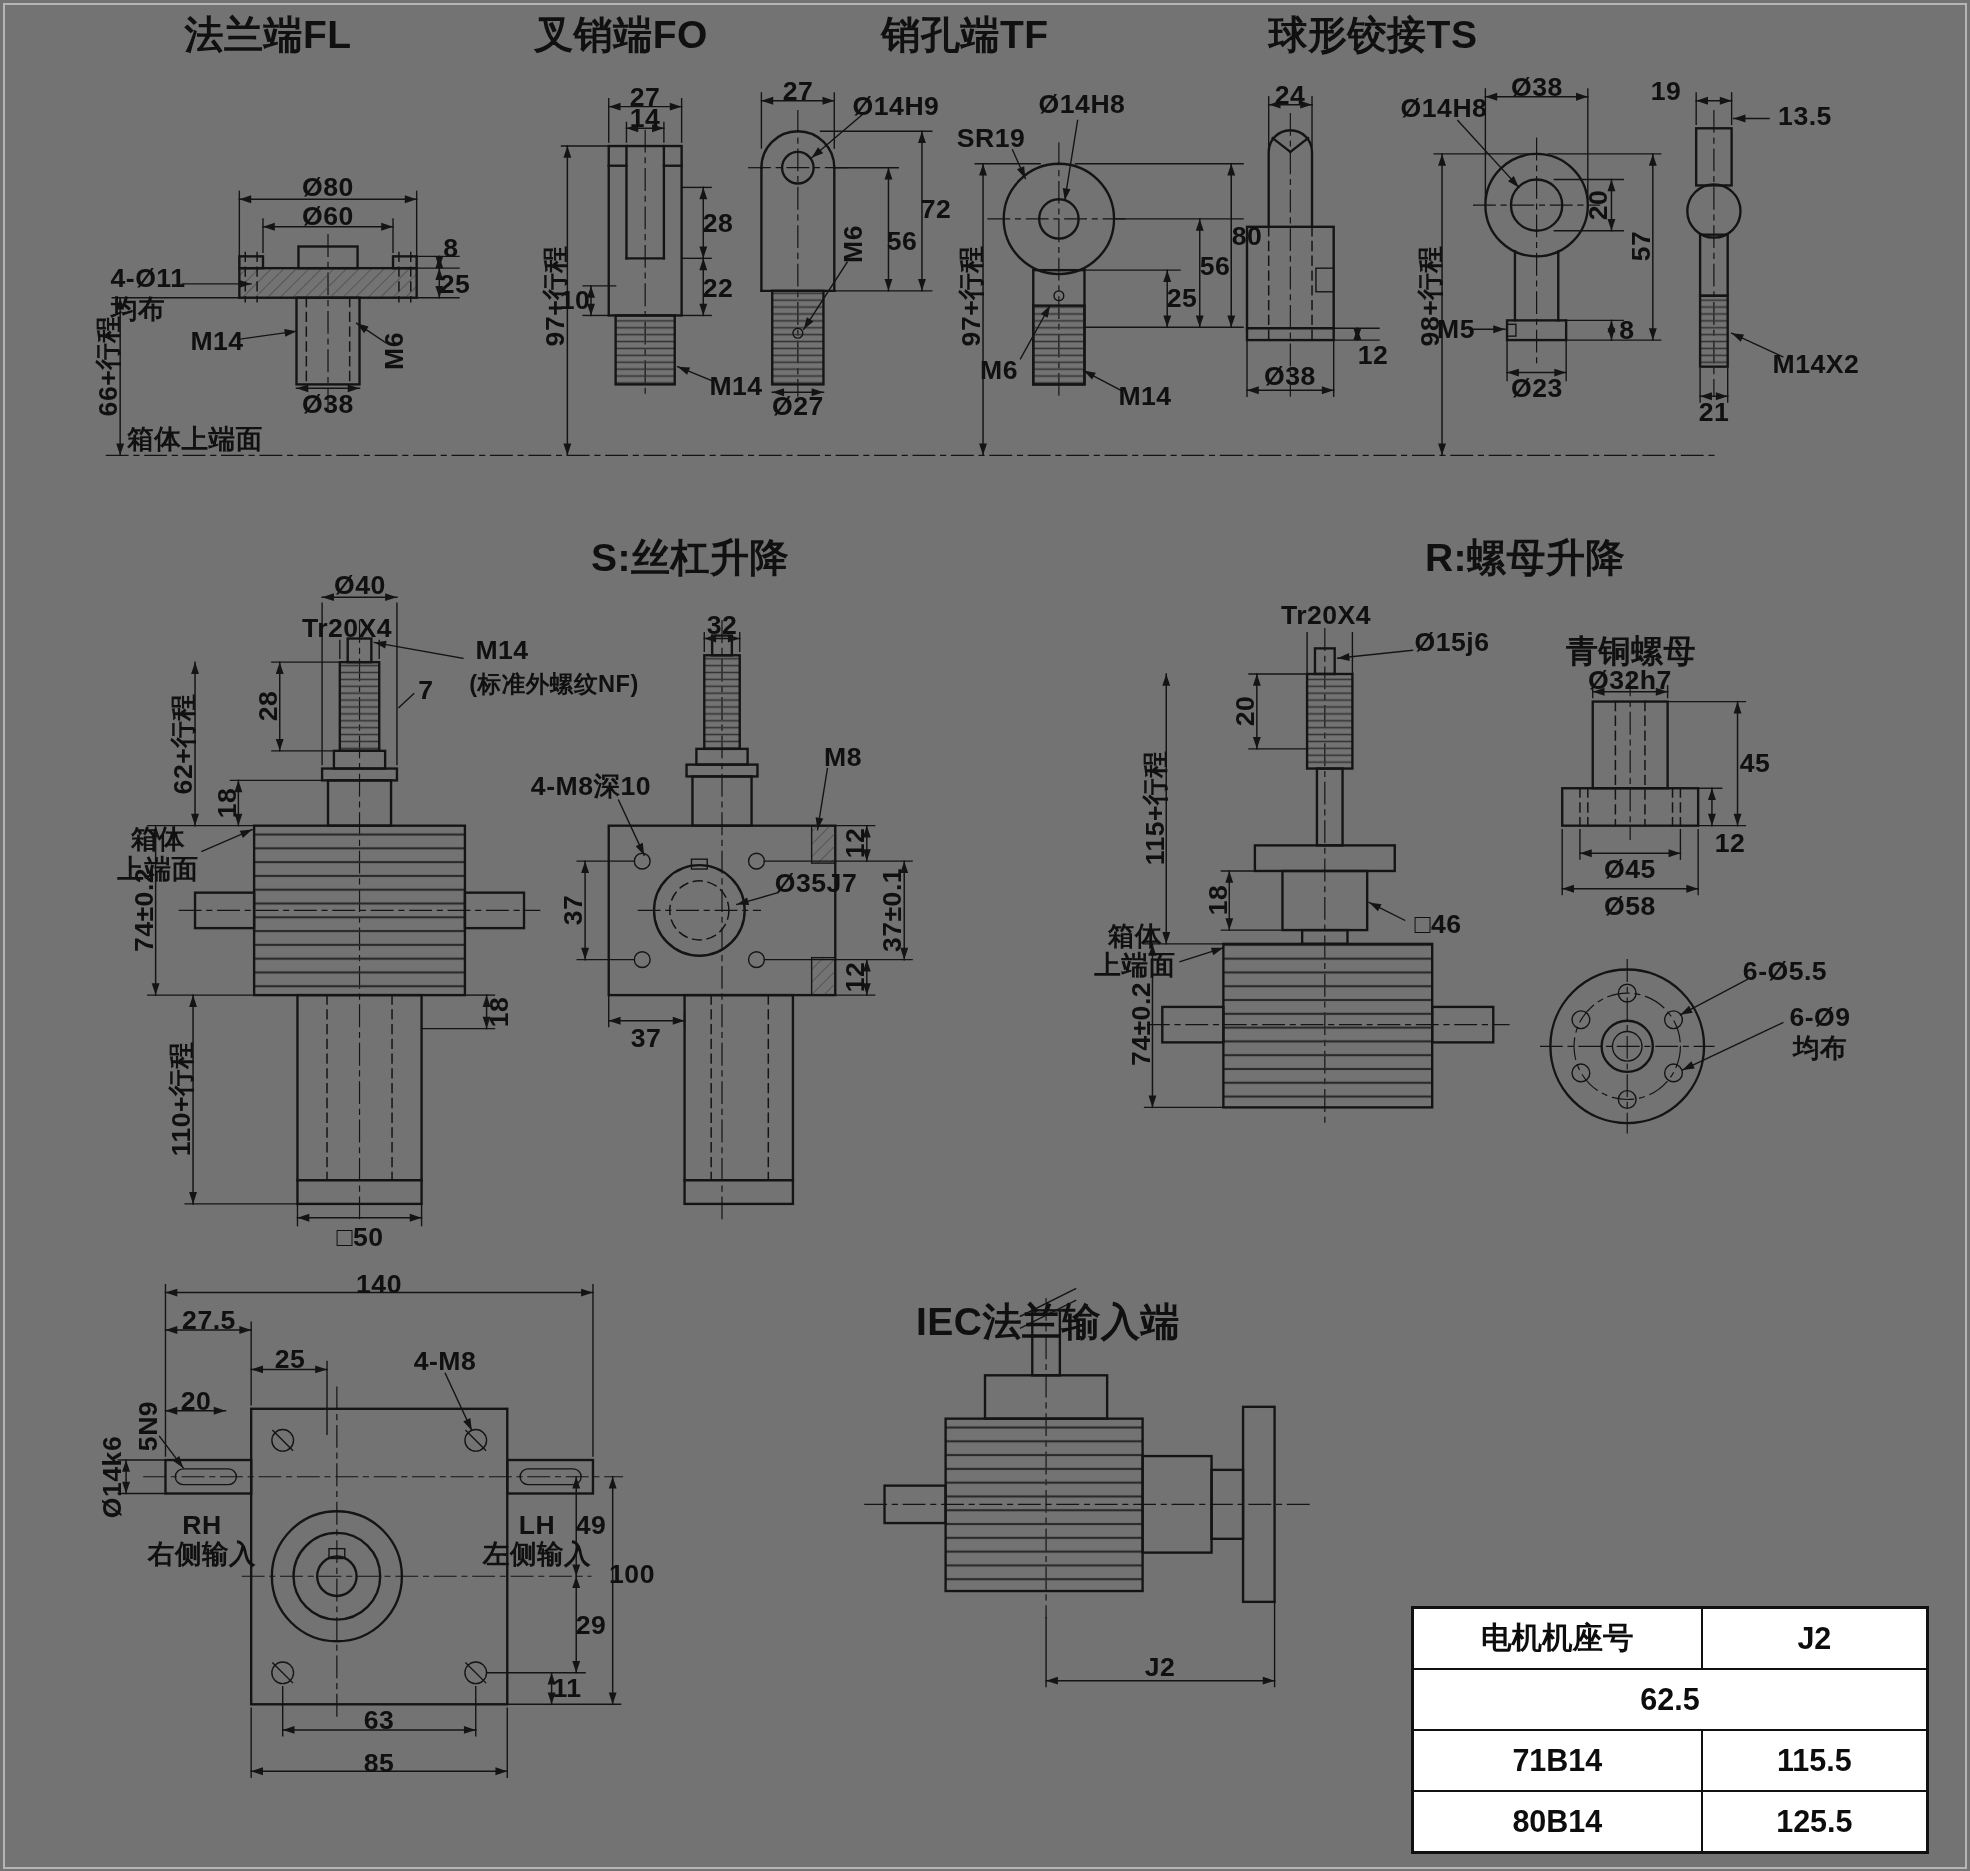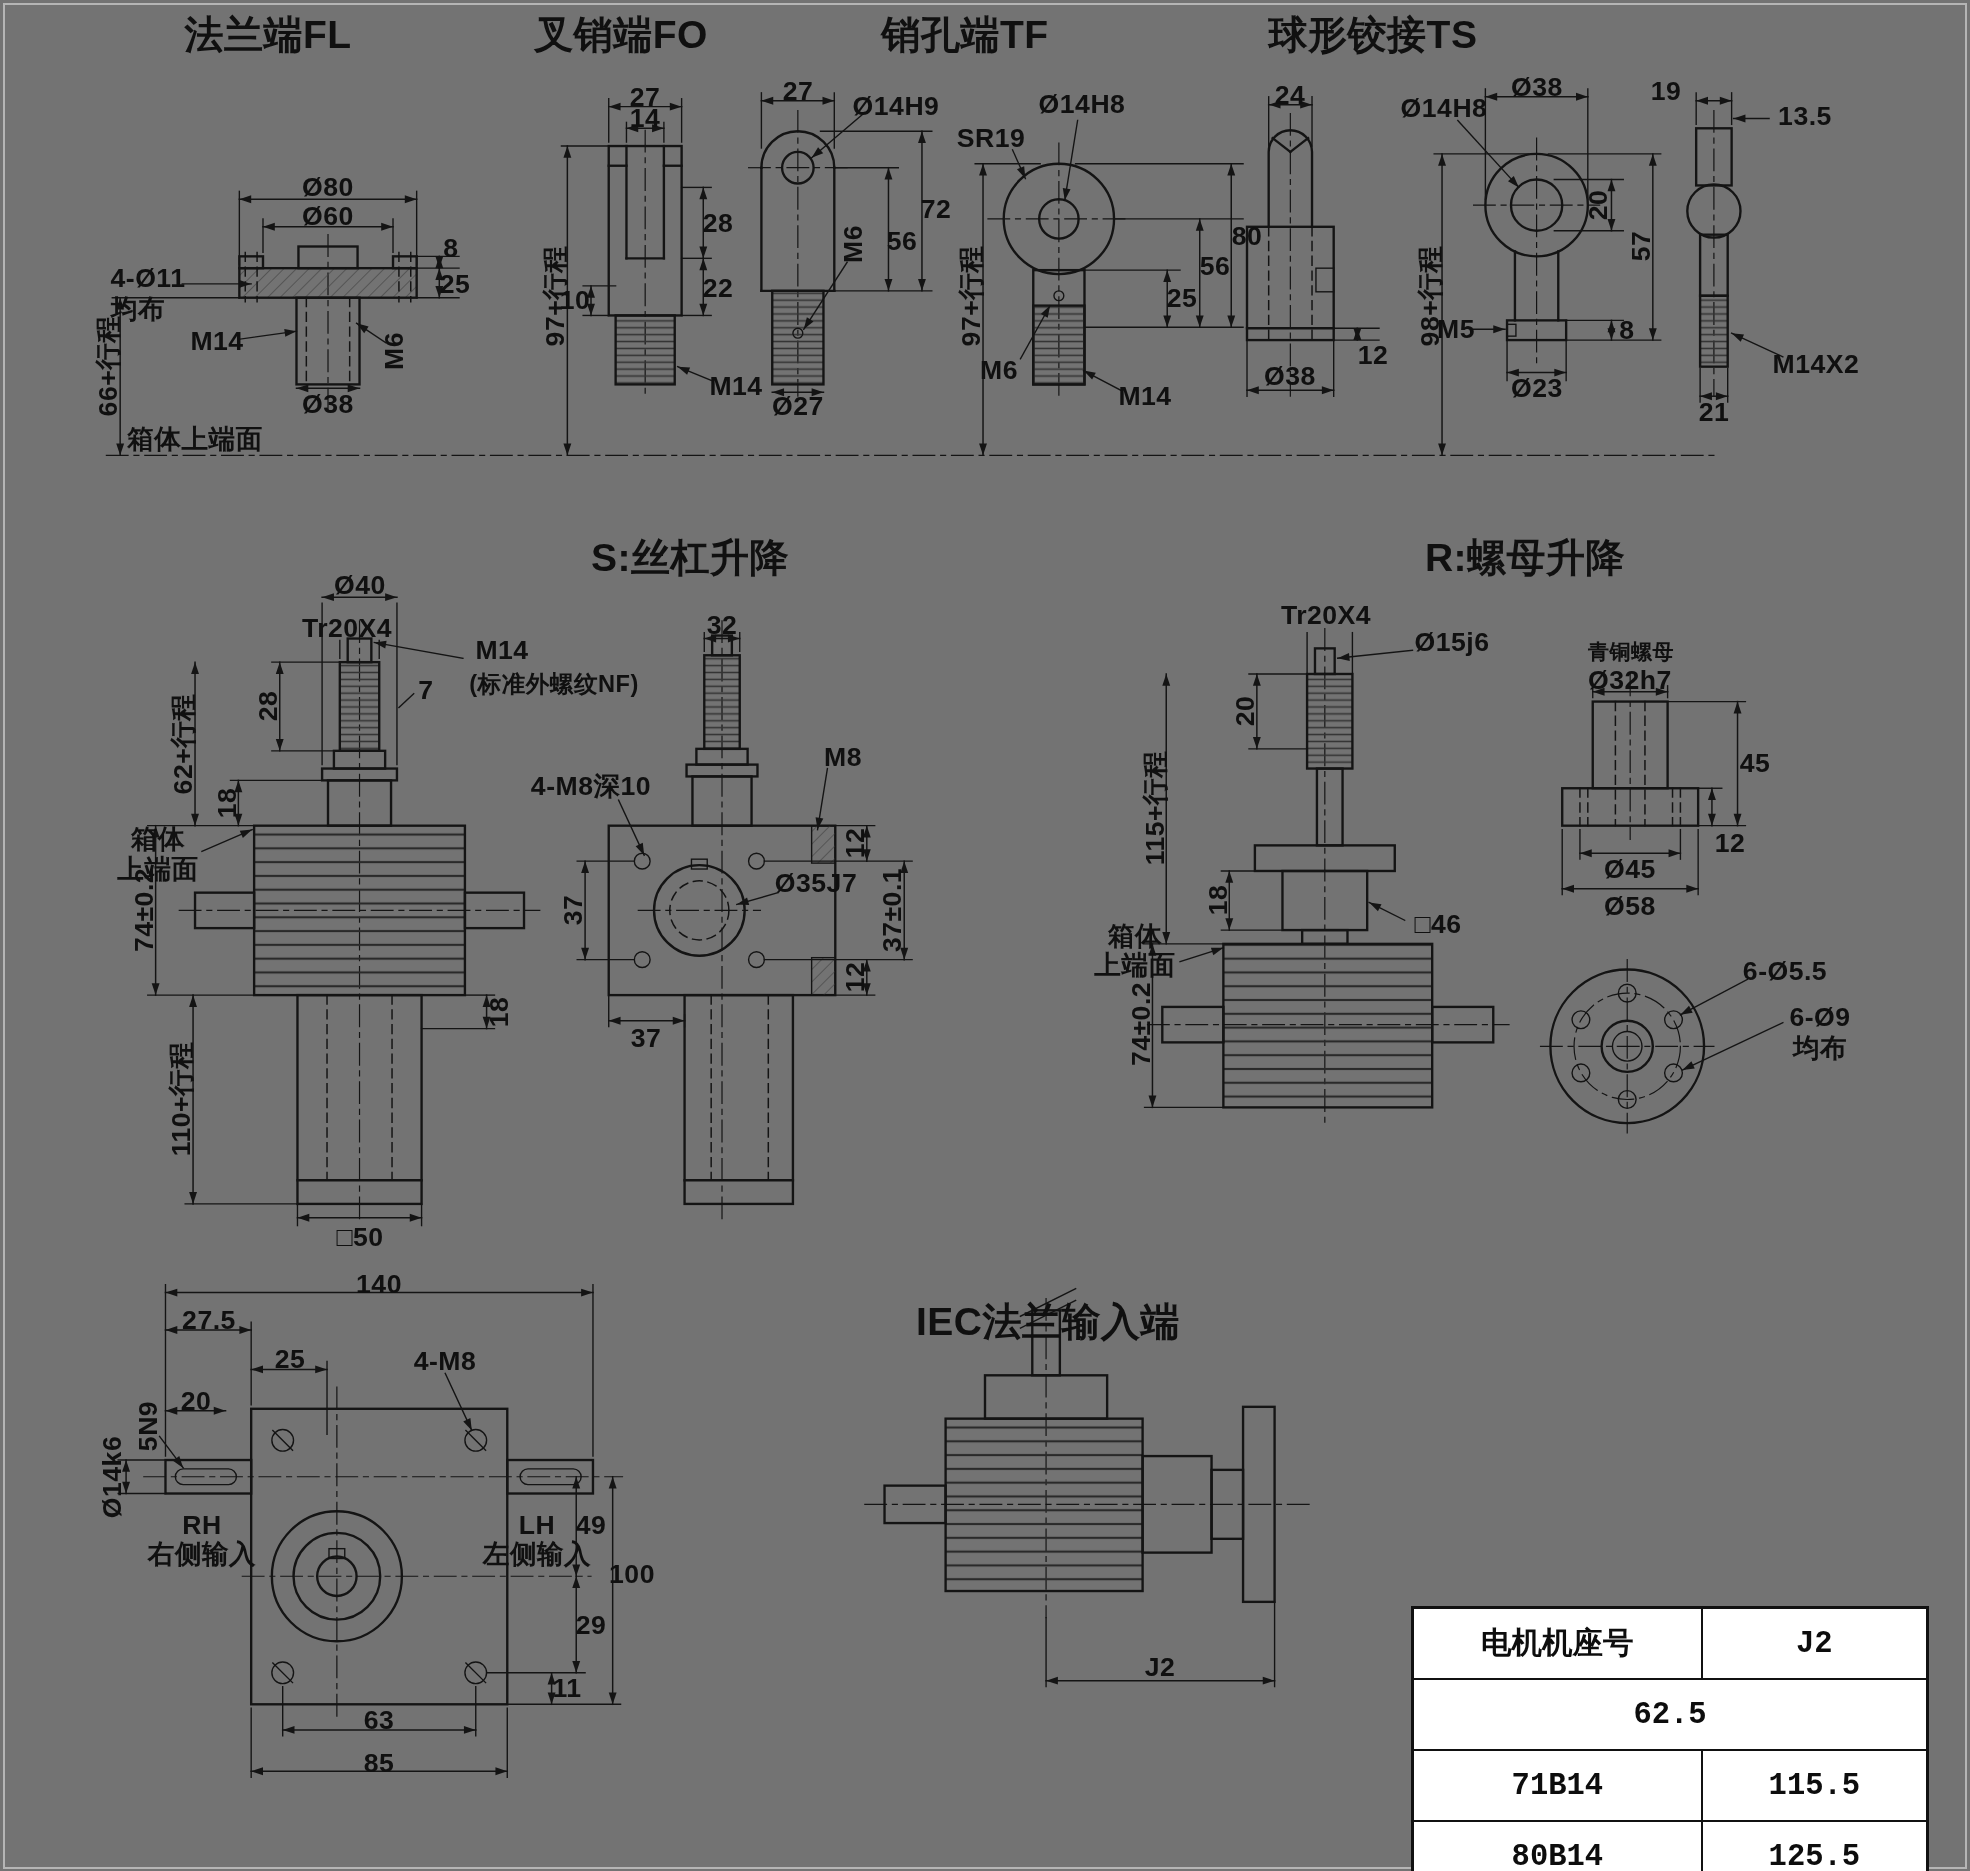--- a/index.html
+++ b/index.html
@@ -12,24 +12,24 @@
   svg .dm{stroke-width:1.5;}
   svg .cl{stroke-width:1.2;stroke-dasharray:22 6 5 6;}
   svg .hd{stroke-width:1.5;stroke-dasharray:9 6;}
   svg .thr{fill:url(#thr);}
   svg .hat{fill:url(#hatch);}
   svg .fin{fill:url(#fins);}
   .lbl{position:absolute;transform:translate(-50%,-50%);font-weight:bold;font-size:26.6px;
        color:#101010;white-space:nowrap;letter-spacing:0.5px;}
   .lbl.v{transform:translate(-50%,-50%) rotate(-90deg);}
   .lbl.t{font-size:39px;}
-  .lbl.t2{font-size:21px;}
+  .lbl.t2{font-size:32px;}
   .lbl.sm{font-size:23.6px;}
   .dtable{position:absolute;border:3px solid #111;background:#fff;}
-  .trow{display:flex;height:69px;border-top:2px solid #111;font-family:Liberation Mono, monospace;}
+  .trow{display:flex;height:59px;border-top:2px solid #111;}
   .trow:first-child{border-top:none;}
   .tc{display:flex;align-items:center;justify-content:center;font-weight:bold;font-size:30.5px;color:#0d0d0d;}
   .c1{width:56%;border-right:2px solid #111;}
   .c2{flex:1;}
 </style>
 </head>
 <body>
 
 <div id="sheet">
 <div id="frame"></div>

